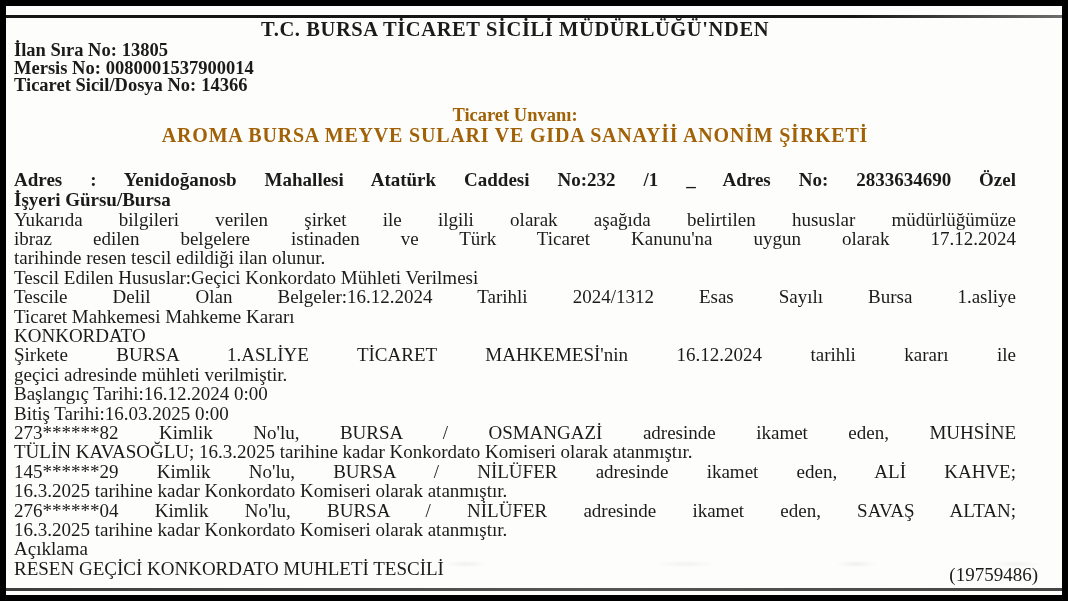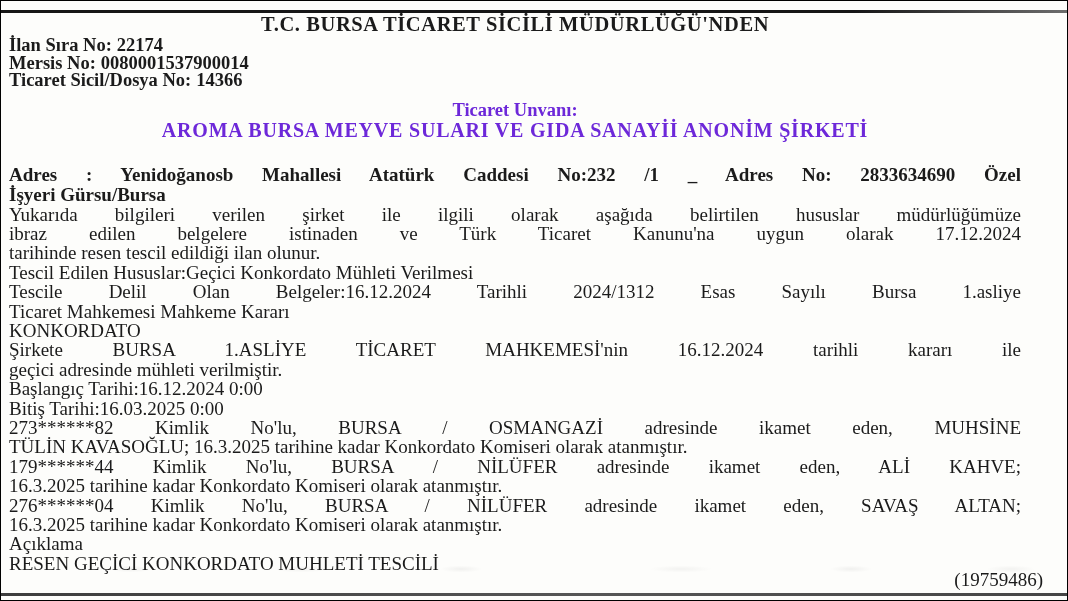--- a/index.html
+++ b/index.html
@@ -1,21 +1,21 @@
 <!DOCTYPE html>
 <html><head>
 <meta charset="utf-8">
 <style>
   html,body{margin:0;padding:0;background:#e9e9e9;}
   .page{
     position:relative;
     width:1068px;height:601px;
     box-sizing:border-box;
     background:#fdfdfb;
-    border:1px solid #000000;
+    border:6px solid #000000;
     font-family:"Liberation Serif","DejaVu Serif",serif;
     color:#1b1b1b;
     overflow:hidden;
     padding-left:32px;
   }
   .rule-top{
     position:absolute;top:9px;left:0;right:0;height:3px;
     background:linear-gradient(to right,#161616 0%,#161616 80%,#6d6d6d 100%);
   }
   .rule-bottom{
@@ -25,21 +25,21 @@
   .content{
     position:absolute;top:12px;left:8px;right:46px;
   }
   .doc-title{
     text-align:center;font-weight:bold;font-size:20.5px;line-height:23px;
     letter-spacing:0.6px;
   }
   .meta{margin-top:1px;}
   .meta-line{font-weight:bold;font-size:18.5px;line-height:17.5px;}
   .meta-label{margin-right:5px;}
-  .unvan{margin-top:11px;text-align:center;color:#6d28d9;font-weight:bold;}
+  .unvan{margin-top:11px;text-align:center;color:#a16207;font-weight:bold;}
   .unvan-heading{font-size:18.5px;line-height:19px;}
   .company{font-size:20px;line-height:21px;letter-spacing:0.8px;}
   .adres{margin-top:24px;font-weight:bold;font-size:19px;line-height:20px;}
   .bodytext{font-size:19px;line-height:19.4px;}
   .jfull{text-align:justify;text-align-last:justify;}
   .b{font-weight:normal;}
   .ref{
     position:absolute;bottom:11px;right:24px;
     font-size:19px;line-height:19px;
   }
@@ -60,21 +60,21 @@
 <body>
 
 <div class="page">
   <div class="rule-top"></div>
 
   <div class="content">
 
     <div class="doc-title">T.C. BURSA TİCARET SİCİLİ MÜDÜRLÜĞÜ'NDEN</div>
 
     <div class="meta">
-      <div class="meta-line"><span class="meta-label">İlan Sıra No:</span><span>22174</span></div>
+      <div class="meta-line"><span class="meta-label">İlan Sıra No:</span><span>13805</span></div>
       <div class="meta-line"><span class="meta-label">Mersis No:</span><span>0080001537900014</span></div>
       <div class="meta-line"><span class="meta-label">Ticaret Sicil/Dosya No:</span><span>14366</span></div>
     </div>
 
     <div class="unvan">
       <div class="unvan-heading">Ticaret Unvanı:</div>
       <div class="company">AROMA BURSA MEYVE SULARI VE GIDA SANAYİİ ANONİM ŞİRKETİ</div>
     </div>
 
     <div class="adres">
@@ -98,21 +98,21 @@
       <div>geçici adresinde mühleti verilmiştir.</div>
 
       <div>Başlangıç Tarihi:16.12.2024 0:00</div>
       <div>Bitiş Tarihi:16.03.2025 0:00</div>
 
       <div>
         <div class="jfull">273******82 Kimlik No'lu, BURSA / OSMANGAZİ adresinde ikamet eden, MUHSİNE</div>
         <div>TÜLİN KAVASOĞLU; 16.3.2025 tarihine kadar Konkordato Komiseri olarak atanmıştır.</div>
       </div>
       <div>
-        <div class="jfull">179******44 Kimlik No'lu, BURSA / NİLÜFER adresinde ikamet eden, ALİ KAHVE;</div>
+        <div class="jfull">145******29 Kimlik No'lu, BURSA / NİLÜFER adresinde ikamet eden, ALİ KAHVE;</div>
         <div>16.3.2025 tarihine kadar Konkordato Komiseri olarak atanmıştır.</div>
       </div>
       <div>
         <div class="jfull">276******04 Kimlik No'lu, BURSA / NİLÜFER adresinde ikamet eden, SAVAŞ ALTAN;</div>
         <div>16.3.2025 tarihine kadar Konkordato Komiseri olarak atanmıştır.</div>
       </div>
 
       <div class="b">Açıklama</div>
       <div>RESEN GEÇİCİ KONKORDATO MUHLETİ TESCİLİ</div>
     </div>

